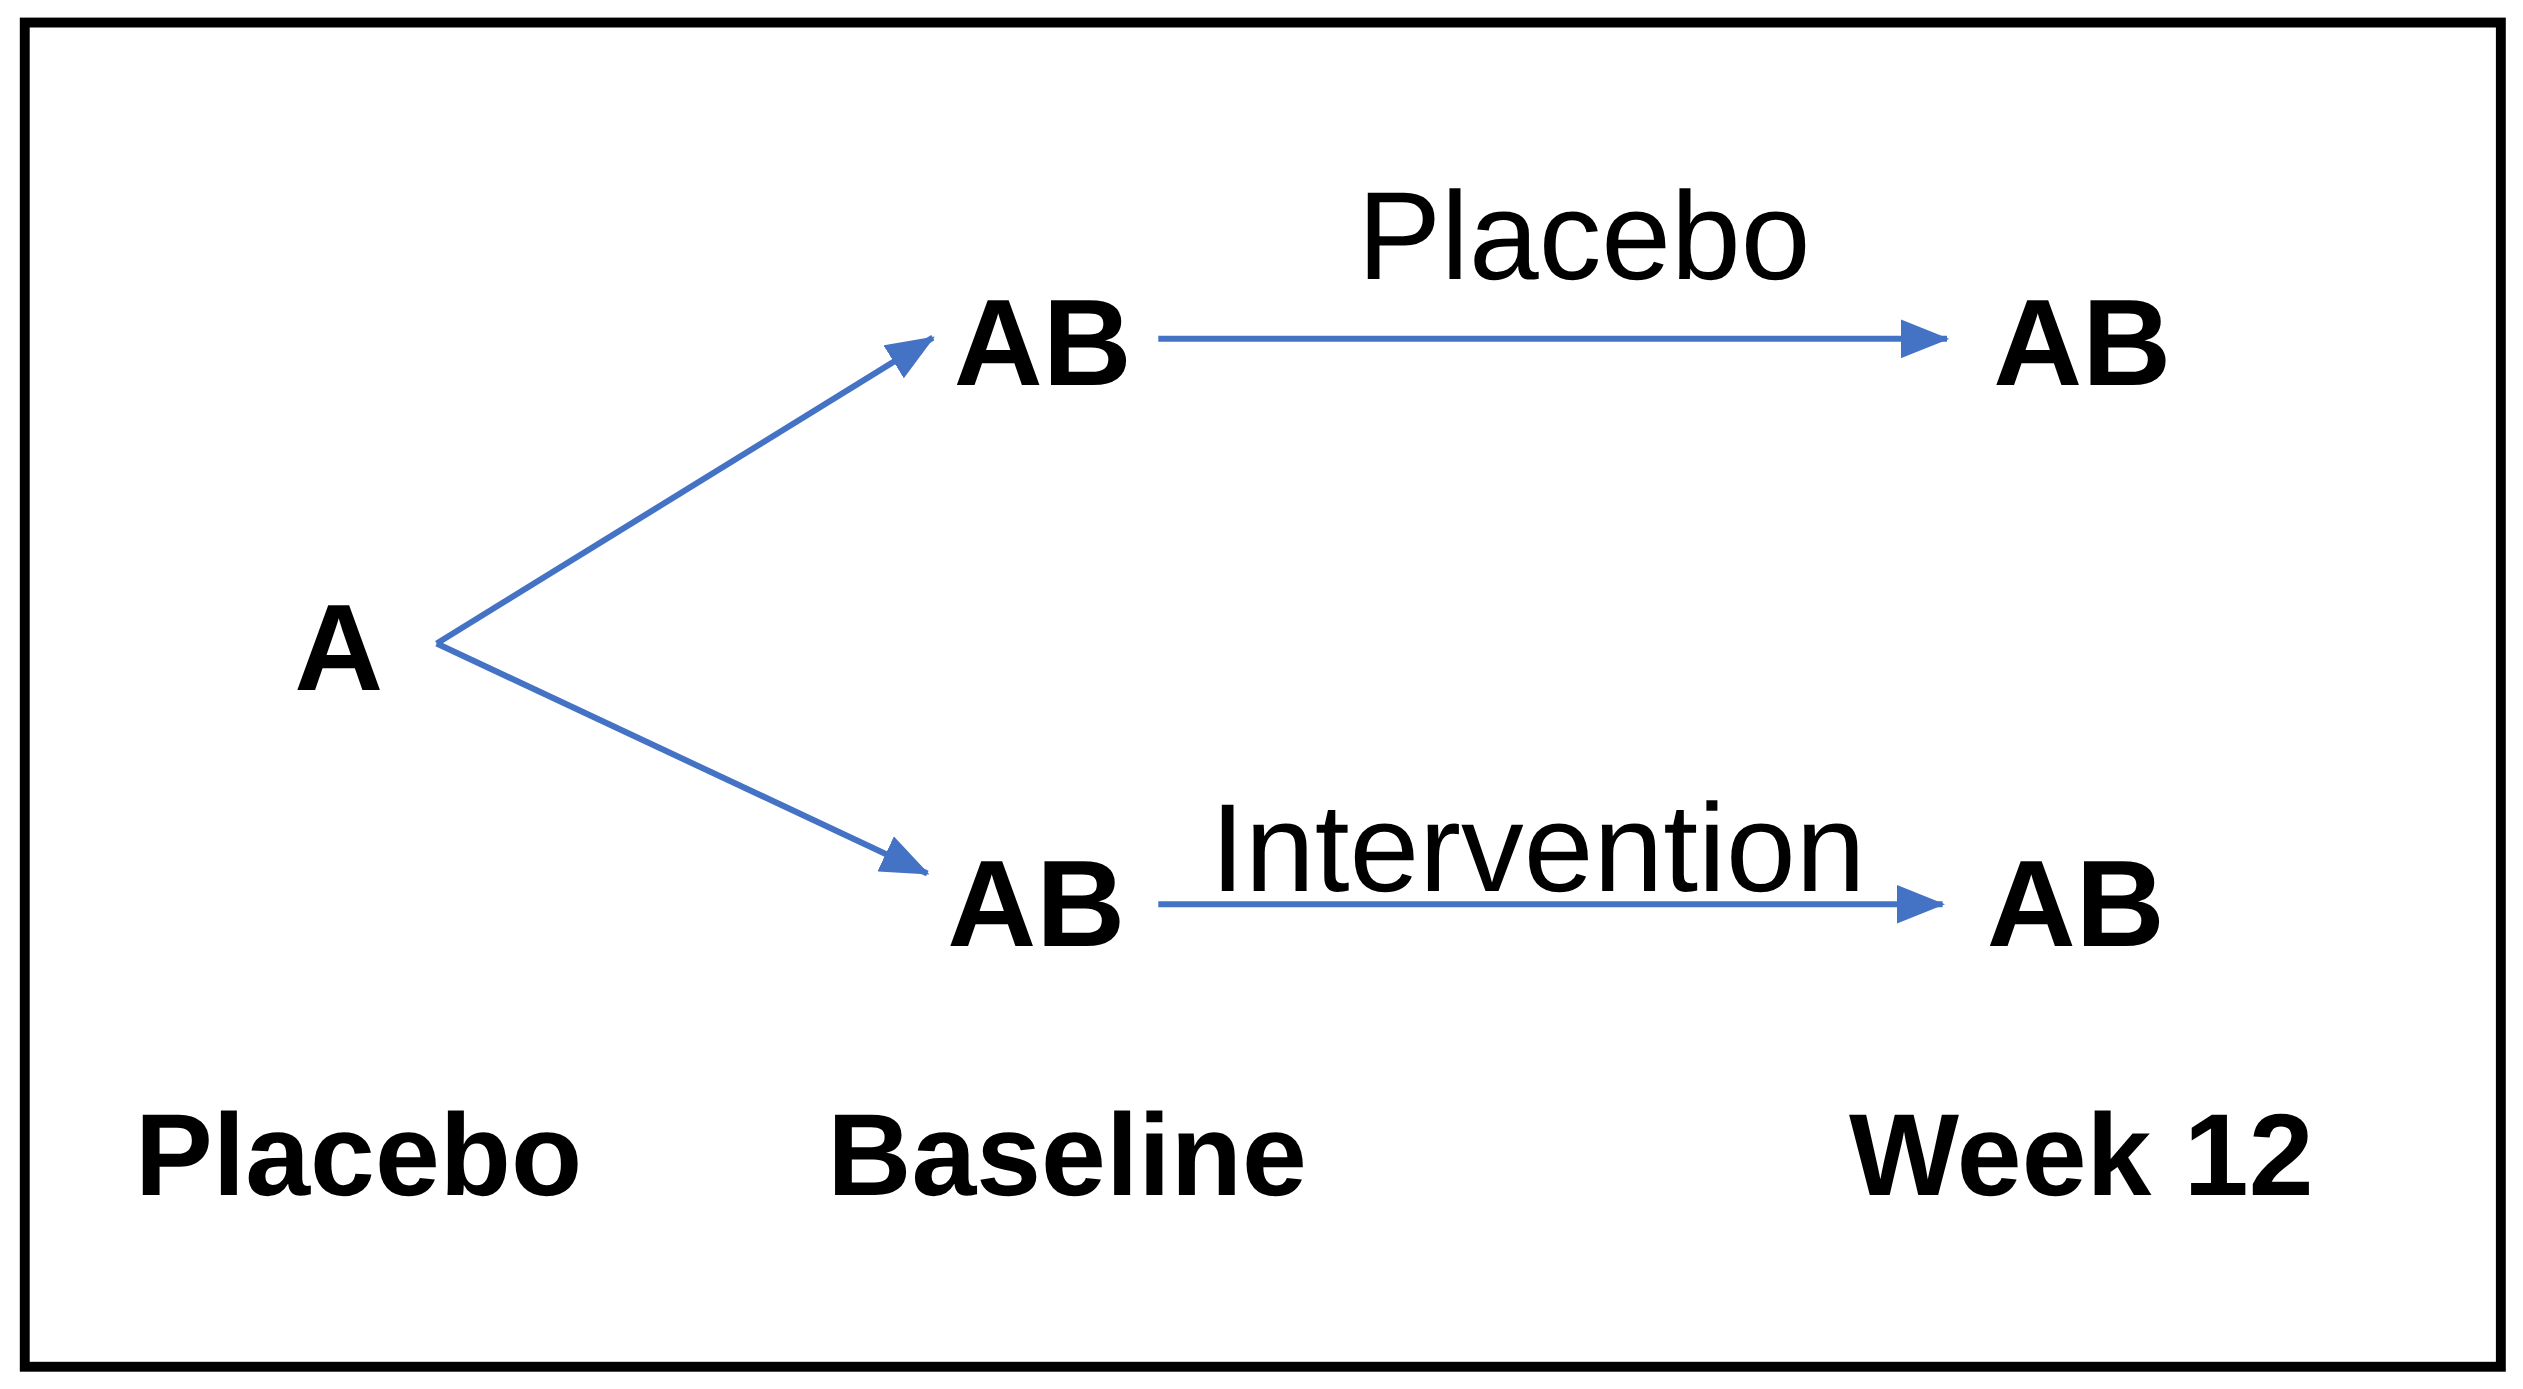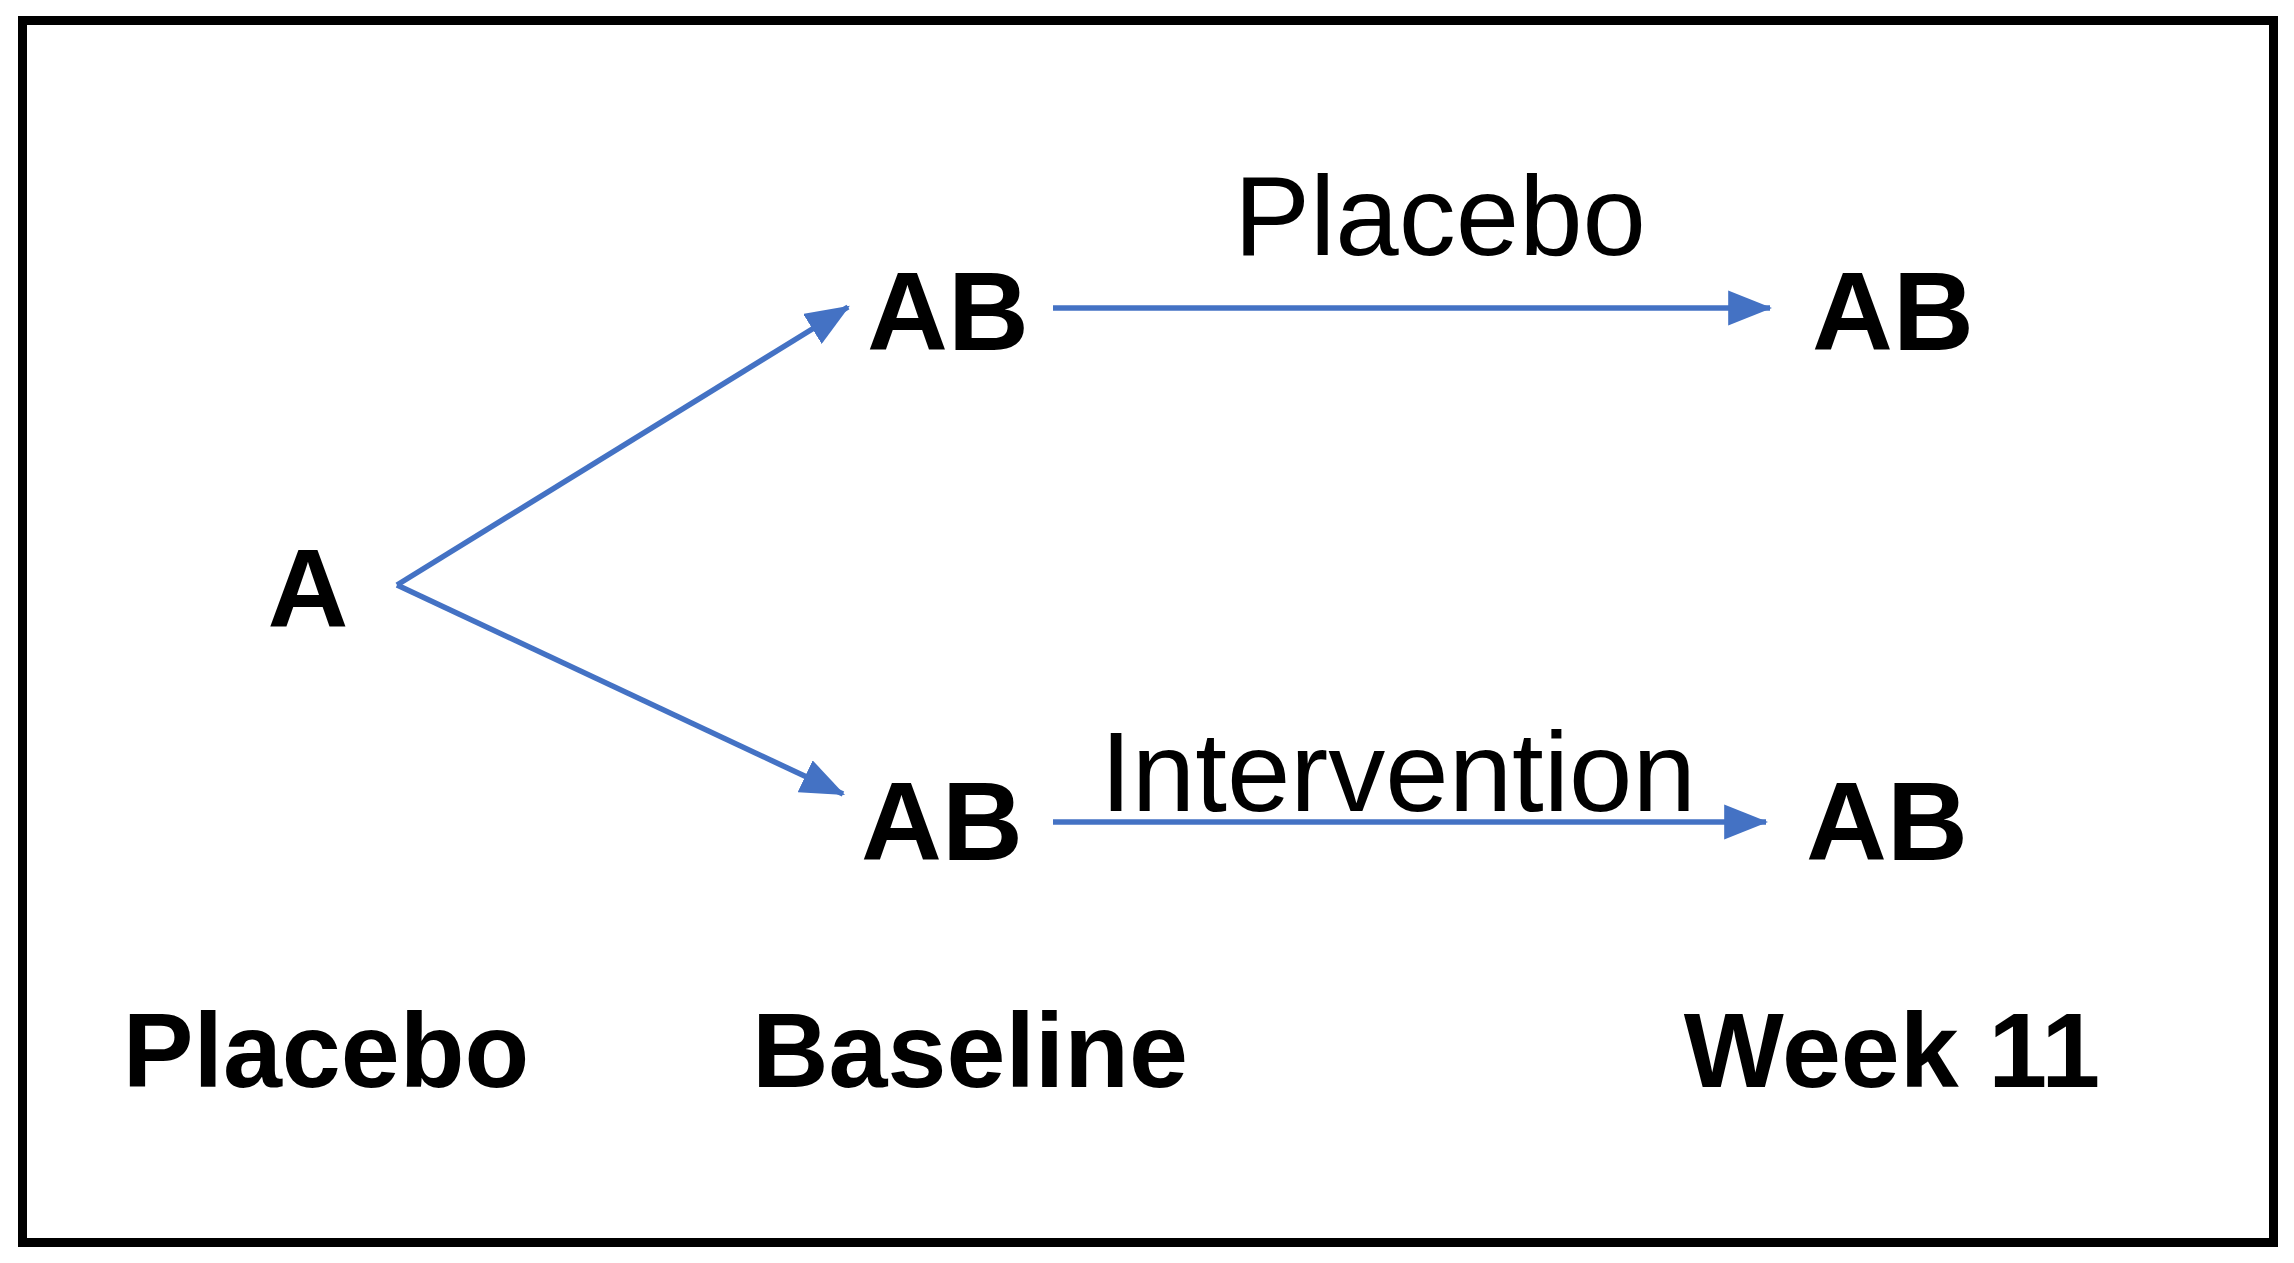--- a/index.html
+++ b/index.html
@@ -88,15 +88,15 @@
   <div class="lbl node" style="left:1887px; top:822px;">AB</div>
 
   <div class="lbl edge-label" style="left:1428px; top:216px;margin-left:12px;">Placebo</div>
 
   <div class="lbl edge-label" style="left:1398px; top:736px;margin-top:36px;">Intervention</div>
 
   <div class="lbl stage" style="left:326px; top:1050px;">Placebo</div>
 
   <div class="lbl stage" style="left:970px; top:1050px;">Baseline</div>
 
-  <div class="lbl stage" style="left:1892px; top:1050px;">Week 11</div>
+  <div class="lbl stage" style="left:1892px; top:1050px;">Week 12</div>
 
 </div>
 
 </body></html>

